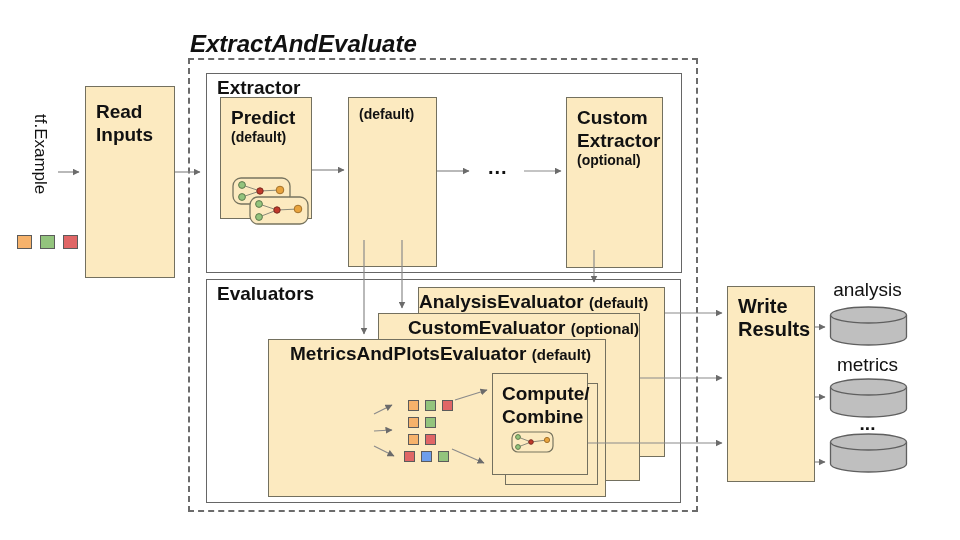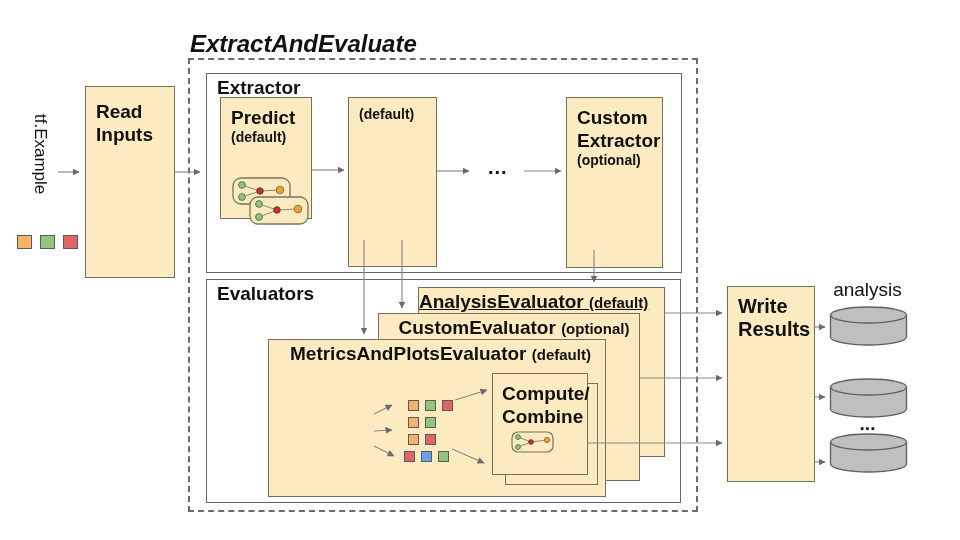--- a/index.html
+++ b/index.html
@@ -87,27 +87,27 @@
   </div>
 
   <div class="ellipsis" style="left:488px;top:156px;">...</div>
 
   <div class="tanbox pad" style="left:566px;top:97px;width:97px;height:171px;">
     <div class="box-name">Custom Extractor</div>
     <div class="qual">(optional)</div>
   </div>
 
   <div class="tanbox" style="left:418px;top:287px;width:247px;height:170px;">
-    <div class="stack-label" style="text-align:right;padding-right:20px;text-decoration:underline;">
+    <div class="stack-label" style="text-align:right;padding-right:20px;">
       <span>AnalysisEvaluator</span>
       <span class="qual">(default)</span>
     </div>
   </div>
   <div class="tanbox" style="left:378px;top:313px;width:262px;height:168px;">
-    <div class="stack-label" style="text-align:center;padding-left:10px;">
+    <div class="stack-label" style="text-align:right;padding-left:10px;">
       <span>CustomEvaluator</span>
       <span class="qual">(optional)</span>
     </div>
   </div>
   <div class="tanbox" style="left:268px;top:339px;width:338px;height:158px;">
     <div class="stack-label" style="text-align:left;padding-left:21px;">
       <span>MetricsAndPlotsEvaluator</span>
       <span class="qual">(default)</span>
     </div>
   </div>
@@ -157,20 +157,21 @@
   </div>
 
   <div class="out-label" style="left:820px;top:279px;">analysis</div>
   <div class="icon-wrap" style="left:829px;top:306px;">
     <svg width="79" height="40" viewBox="0 0 79 40">
       <path d="M1.5,9 L1.5,31 A38,8 0 0,0 77.5,31 L77.5,9" fill="#BFBFBF" stroke="#5f5f5f" stroke-width="1.3"></path>
       <ellipse cx="39.5" cy="9" rx="38" ry="8" fill="#BFBFBF" stroke="#5f5f5f" stroke-width="1.3"></ellipse>
     </svg>
   </div>
 
+  <div class="out-label" style="left:820px;top:354px;">metrics</div>
   <div class="icon-wrap" style="left:829px;top:378px;">
     <svg width="79" height="40" viewBox="0 0 79 40">
       <path d="M1.5,9 L1.5,31 A38,8 0 0,0 77.5,31 L77.5,9" fill="#BFBFBF" stroke="#5f5f5f" stroke-width="1.3"></path>
       <ellipse cx="39.5" cy="9" rx="38" ry="8" fill="#BFBFBF" stroke="#5f5f5f" stroke-width="1.3"></ellipse>
     </svg>
   </div>
 
   <div class="out-label bold" style="left:820px;top:413px;">...</div>
   <div class="icon-wrap" style="left:829px;top:433px;">
     <svg width="79" height="40" viewBox="0 0 79 40">

